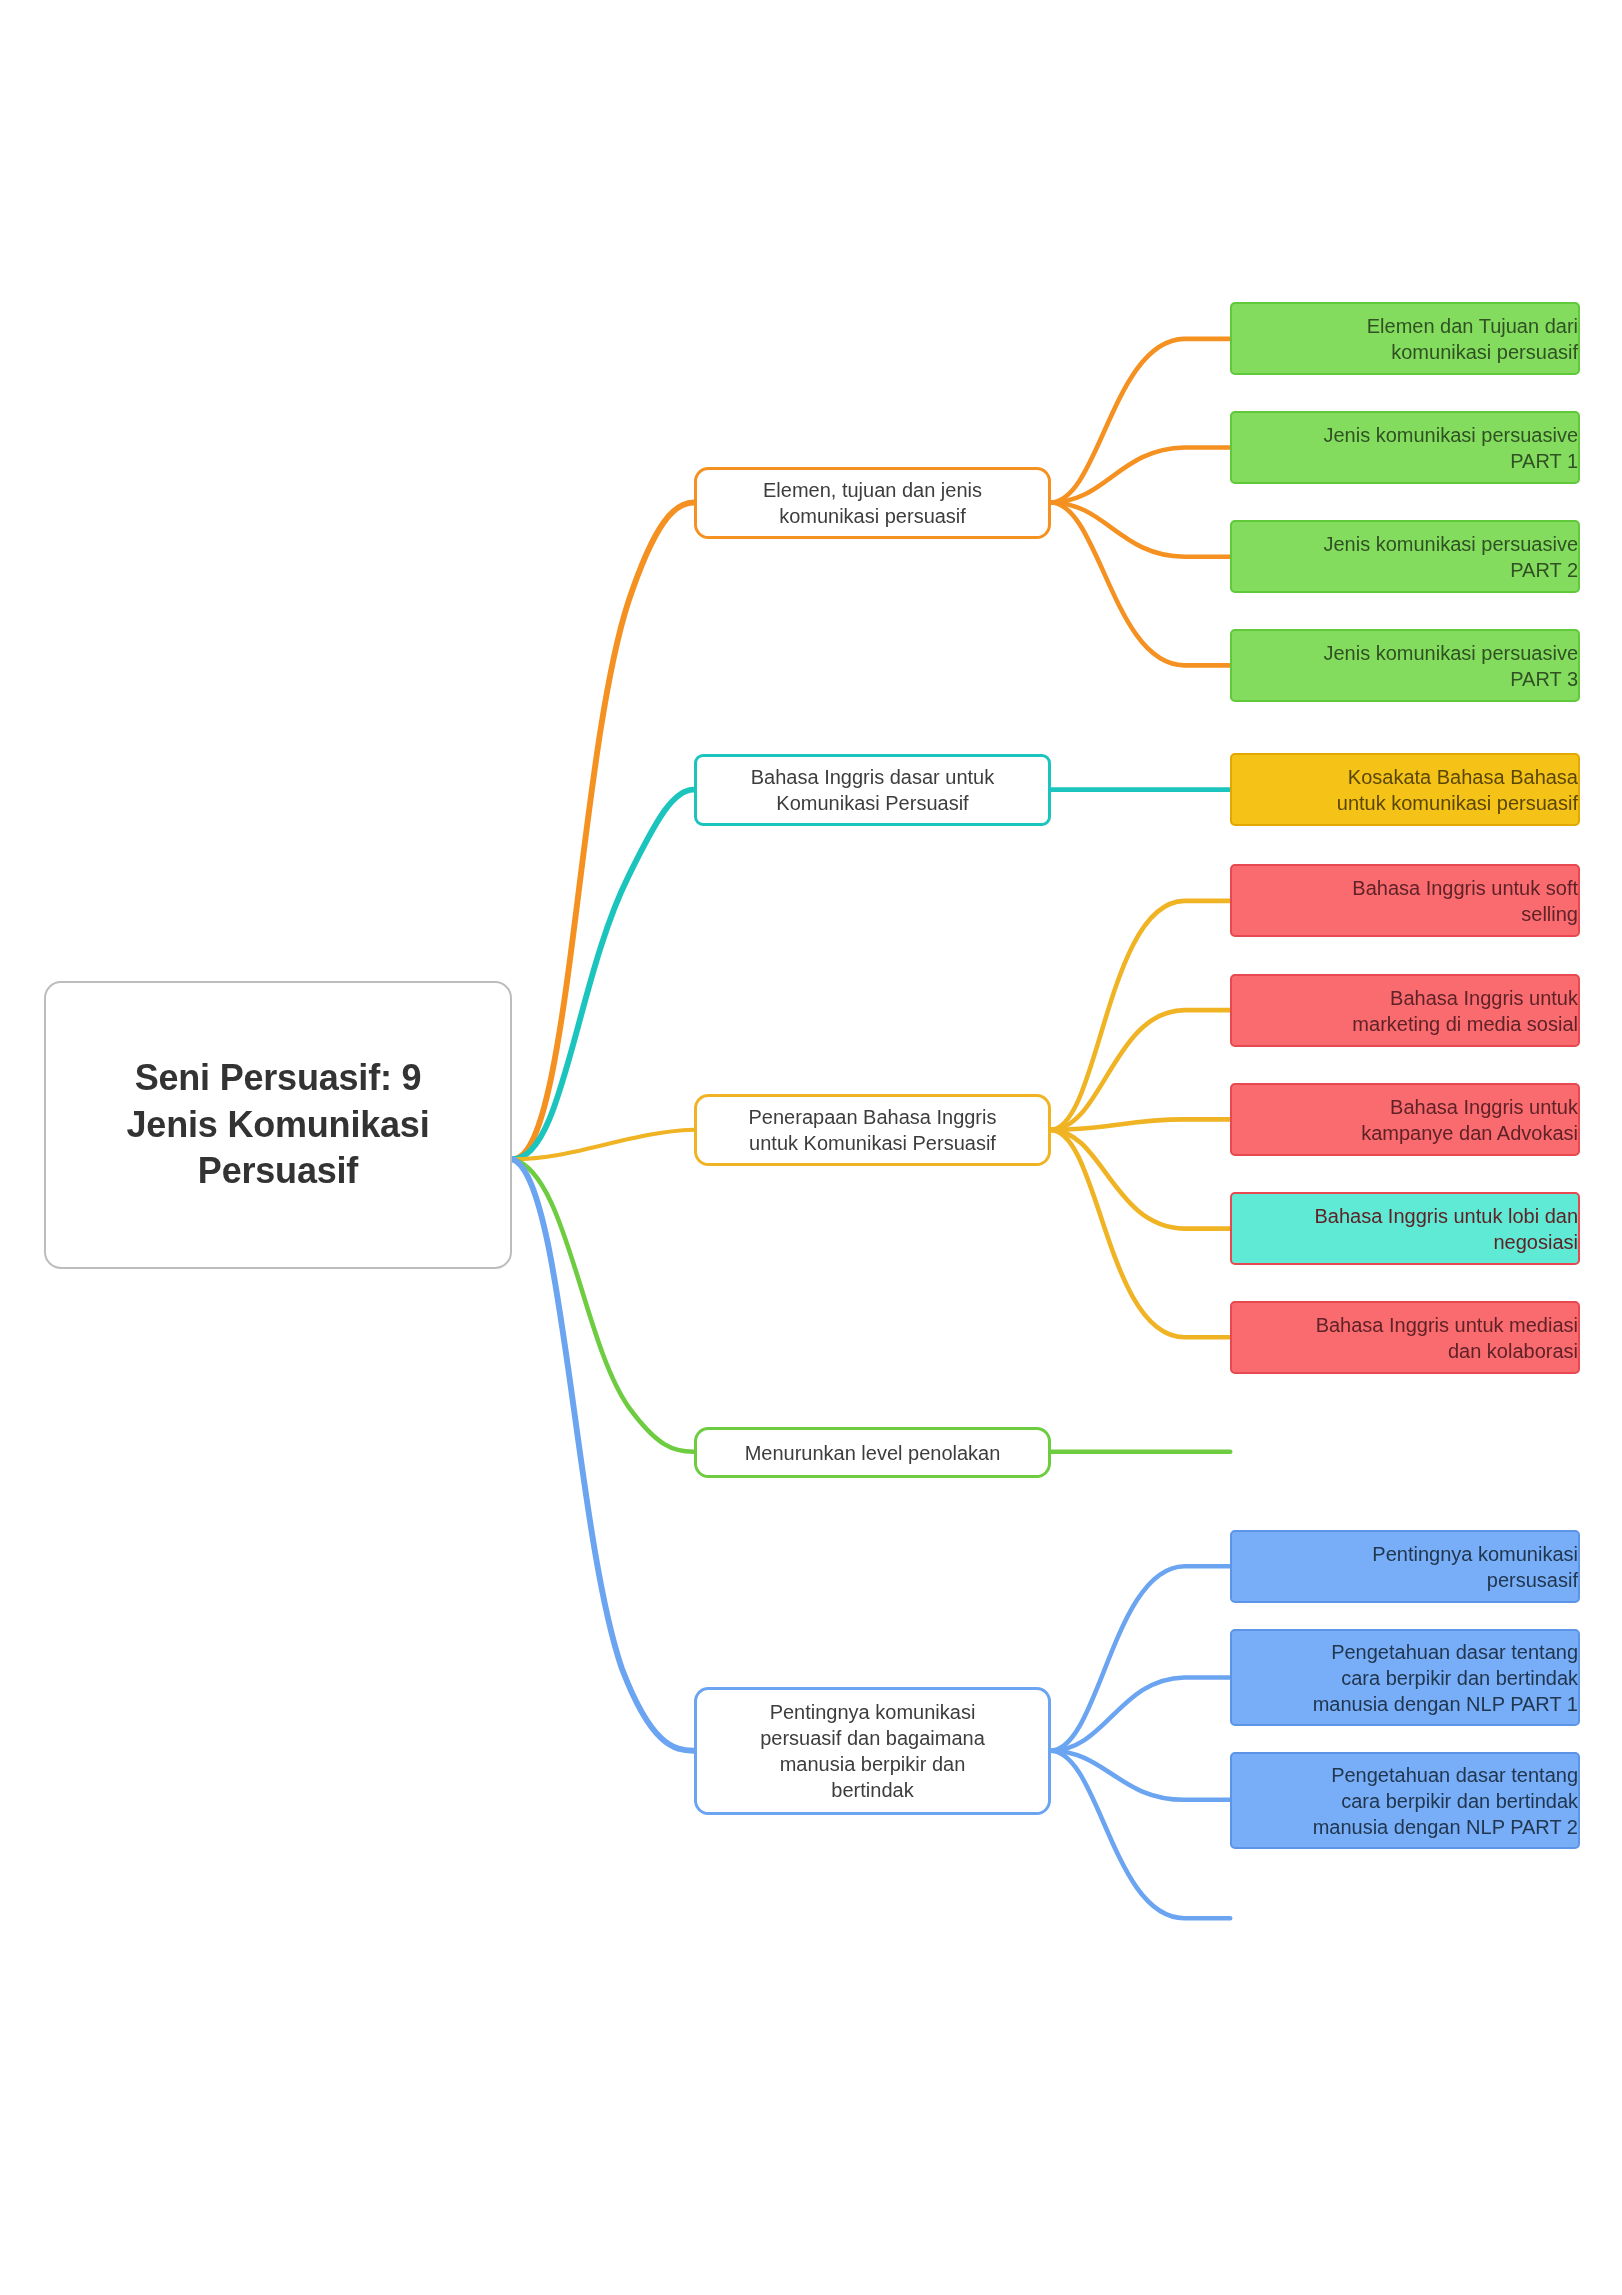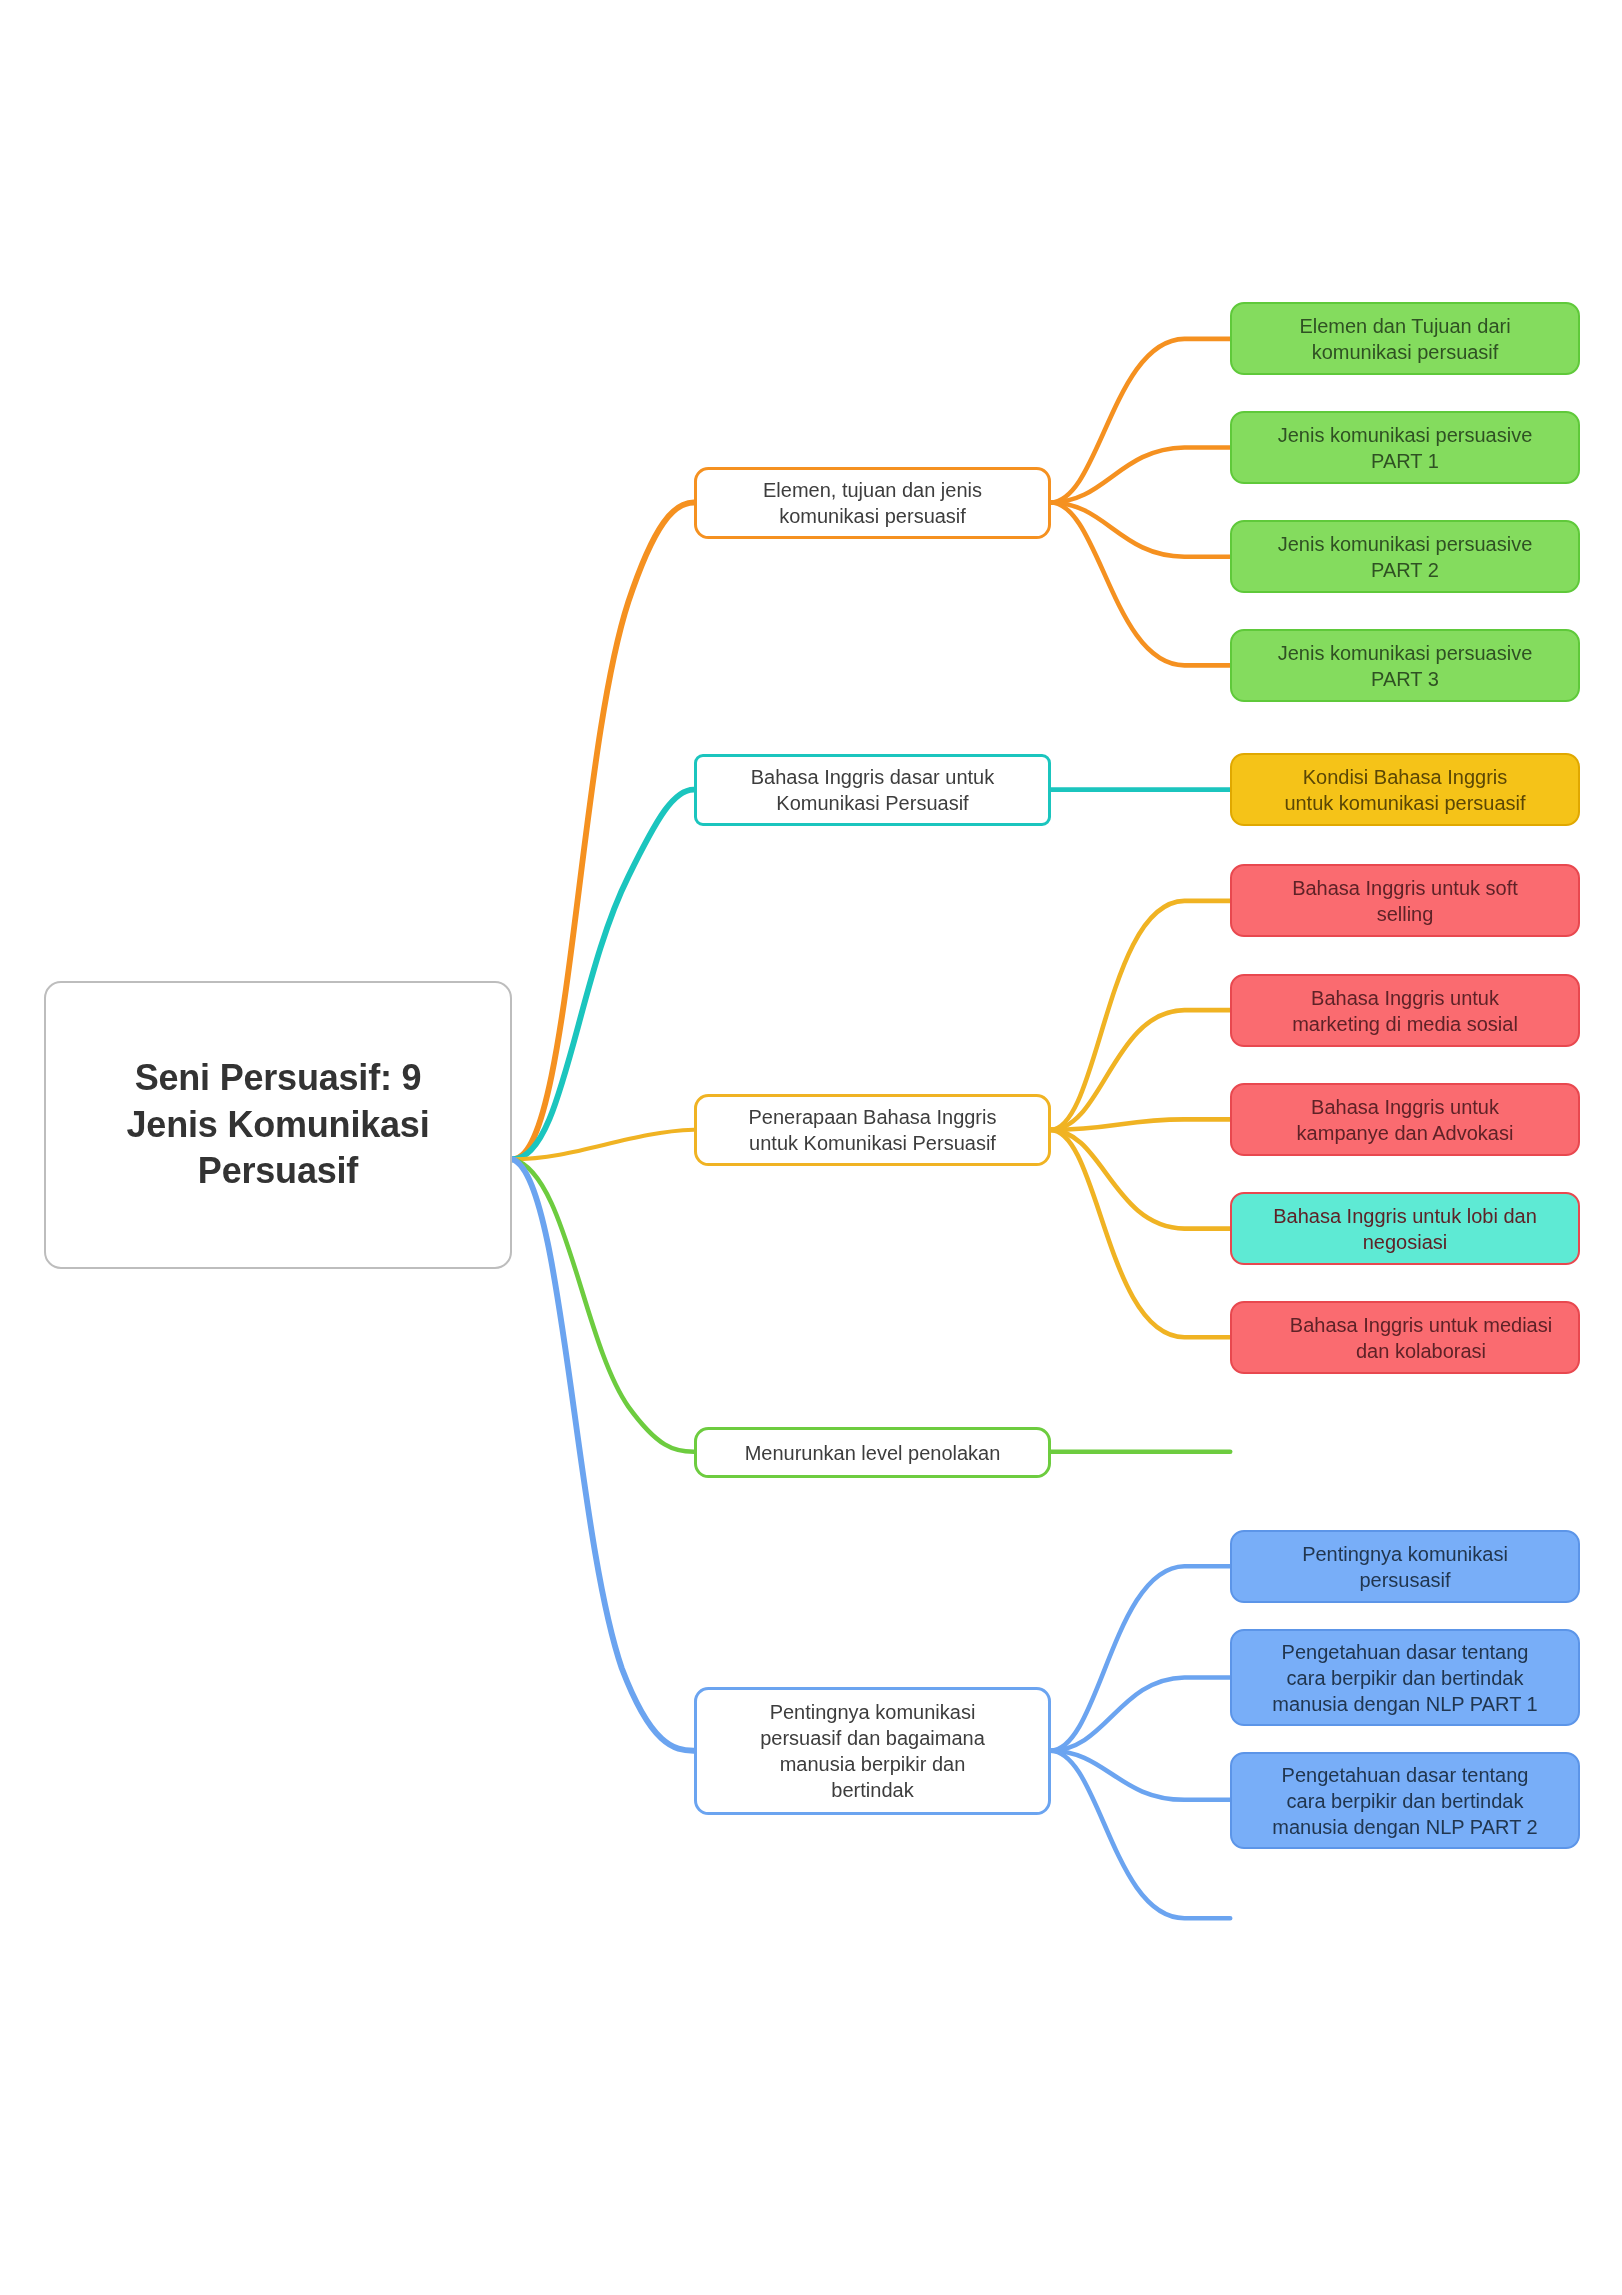--- a/index.html
+++ b/index.html
@@ -14,21 +14,21 @@
     border:2px solid #bdbdbd;border-radius:17px;background:#ffffff;
     font-weight:bold;color:#333333;
   }
   .root .lbl{font-size:36px;line-height:1.30;letter-spacing:-0.2px;}
 
   
   .branch{border-width:3.3px;border-style:solid;border-radius:14.4px;background:#ffffff;color:#3d3d3d;}
   .branch .lbl{font-size:20px;}
 
   
-  .leaf{border-width:2px;border-style:solid;border-radius:14px;}
+  .leaf{border-width:2px;border-style:solid;border-radius:5px;text-align:right;}
   .leaf .lbl{font-size:20px;}
 </style>
 </head>
 <body>
 
 <div id="canvas">
 
   <svg class="links" viewBox="0 0 2480 3508" xmlns="http://www.w3.org/2000/svg">
     <g fill="none" stroke-linecap="round">
 
@@ -107,21 +107,21 @@
   <div class="node leaf" style="left:1230px;top:520px;width:350px;height:73px;background:#84DC5E;border-color:#5FC93A;color:#2F5123;">
     <span class="lbl">Jenis komunikasi persuasive
 PART 2</span>
   </div>
   <div class="node leaf" style="left:1230px;top:629px;width:350px;height:73px;background:#84DC5E;border-color:#5FC93A;color:#2F5123;">
     <span class="lbl">Jenis komunikasi persuasive
 PART 3</span>
   </div>
 
   <div class="node leaf" style="left:1230px;top:753px;width:350px;height:73px;background:#F5C318;border-color:#E0A800;color:#5B4705;">
-    <span class="lbl">Kondisi Bahasa Inggris
+    <span class="lbl">Kosakata Bahasa Bahasa
 untuk komunikasi persuasif</span>
   </div>
 
   <div class="node leaf" style="left:1230px;top:864px;width:350px;height:73px;background:#FA6B70;border-color:#E8484F;color:#5E2227;">
     <span class="lbl">Bahasa Inggris untuk soft
 selling</span>
   </div>
   <div class="node leaf" style="left:1230px;top:974px;width:350px;height:73px;background:#FA6B70;border-color:#E8484F;color:#5E2227;">
     <span class="lbl">Bahasa Inggris untuk
 marketing di media sosial</span>

